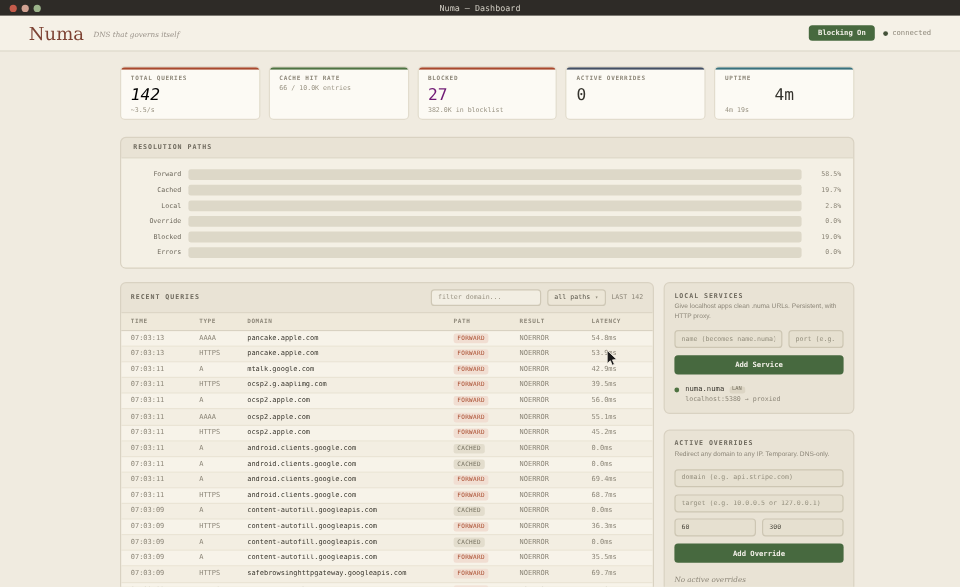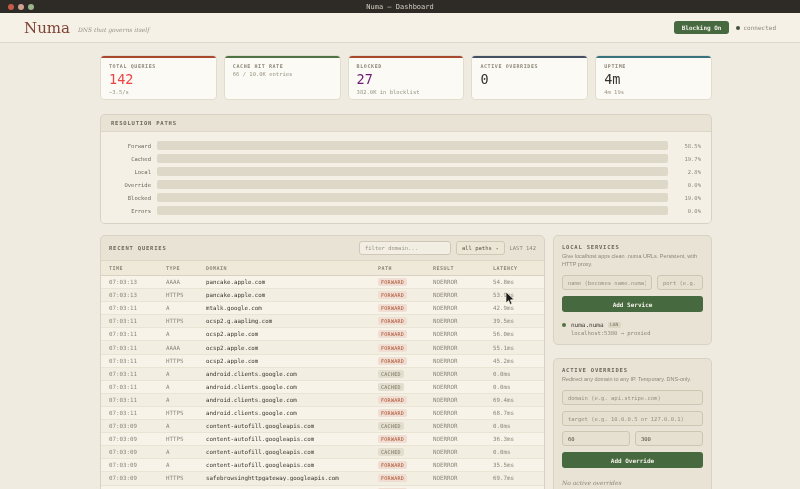--- a/index.html
+++ b/index.html
@@ -116,21 +116,21 @@
   </div>
 </div>
 
 <div class="content">
 
   <div class="stats-row">
 
       <div class="stat-card">
         <div class="stat-accent" style="background-color: rgb(168, 73, 45);"></div>
         <div class="stat-label">TOTAL QUERIES</div>
-        <div class="stat-value" style="color: #ef4444;">142</div>
+        <div class="stat-value" style="color: #000000; font-style: italic;">142</div>
         <div class="stat-sub">~3.5/s</div>
       </div>
 
       <div class="stat-card">
         <div class="stat-accent" style="background-color: rgb(79, 115, 66);"></div>
         <div class="stat-label">CACHE HIT RATE</div>
         <div class="stat-sub">66 / 10.0K entries</div>
       </div>
 
       <div class="stat-card">
@@ -143,21 +143,21 @@
       <div class="stat-card">
         <div class="stat-accent" style="background-color: rgb(67, 79, 99);"></div>
         <div class="stat-label">ACTIVE OVERRIDES</div>
         <div class="stat-value" style="color: rgb(53, 51, 45);">0</div>
         <div class="stat-sub"></div>
       </div>
 
       <div class="stat-card">
         <div class="stat-accent" style="background-color: rgb(57, 113, 124);"></div>
         <div class="stat-label">UPTIME</div>
-        <div class="stat-value" style="color: rgb(53, 51, 45);">4m</div>
+        <div class="stat-value" style="color: rgb(53, 51, 45); text-align: center;">4m</div>
         <div class="stat-sub">4m 19s</div>
       </div>
     </div>
 
   <div class="panel">
     <div class="panel-header">
       <span class="panel-title">RESOLUTION PATHS</span>
     </div>
     <div class="bars-body">
 

